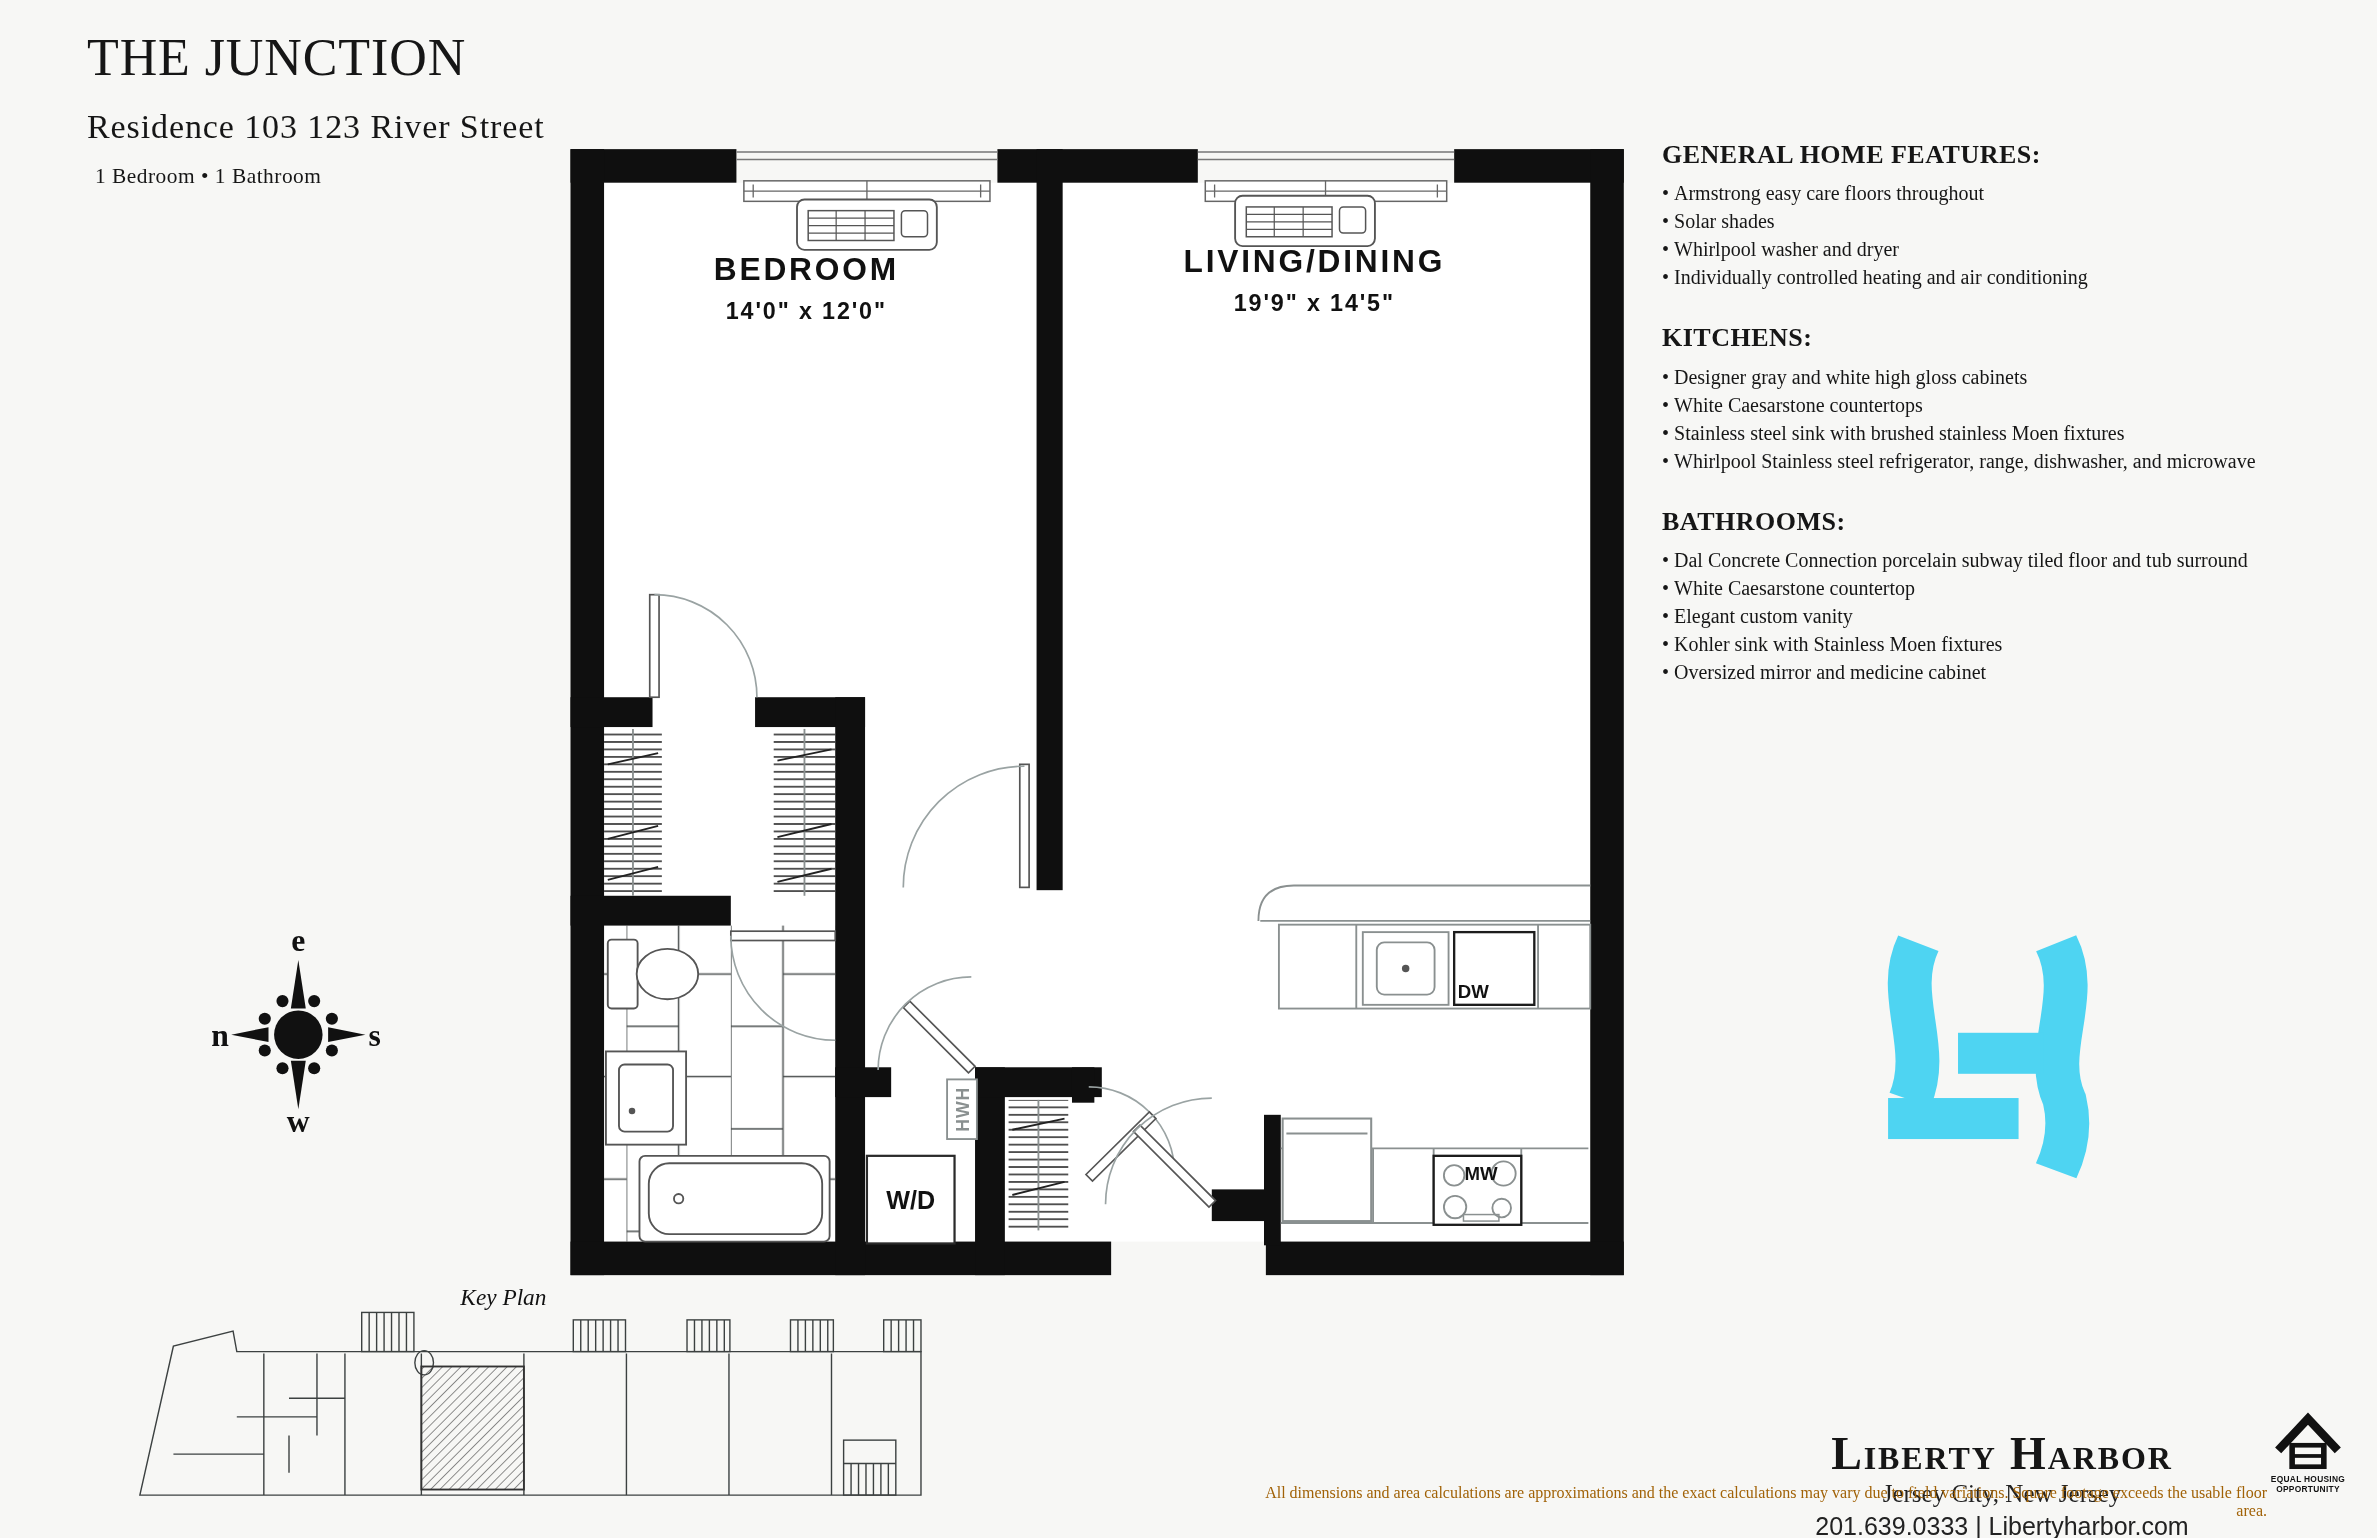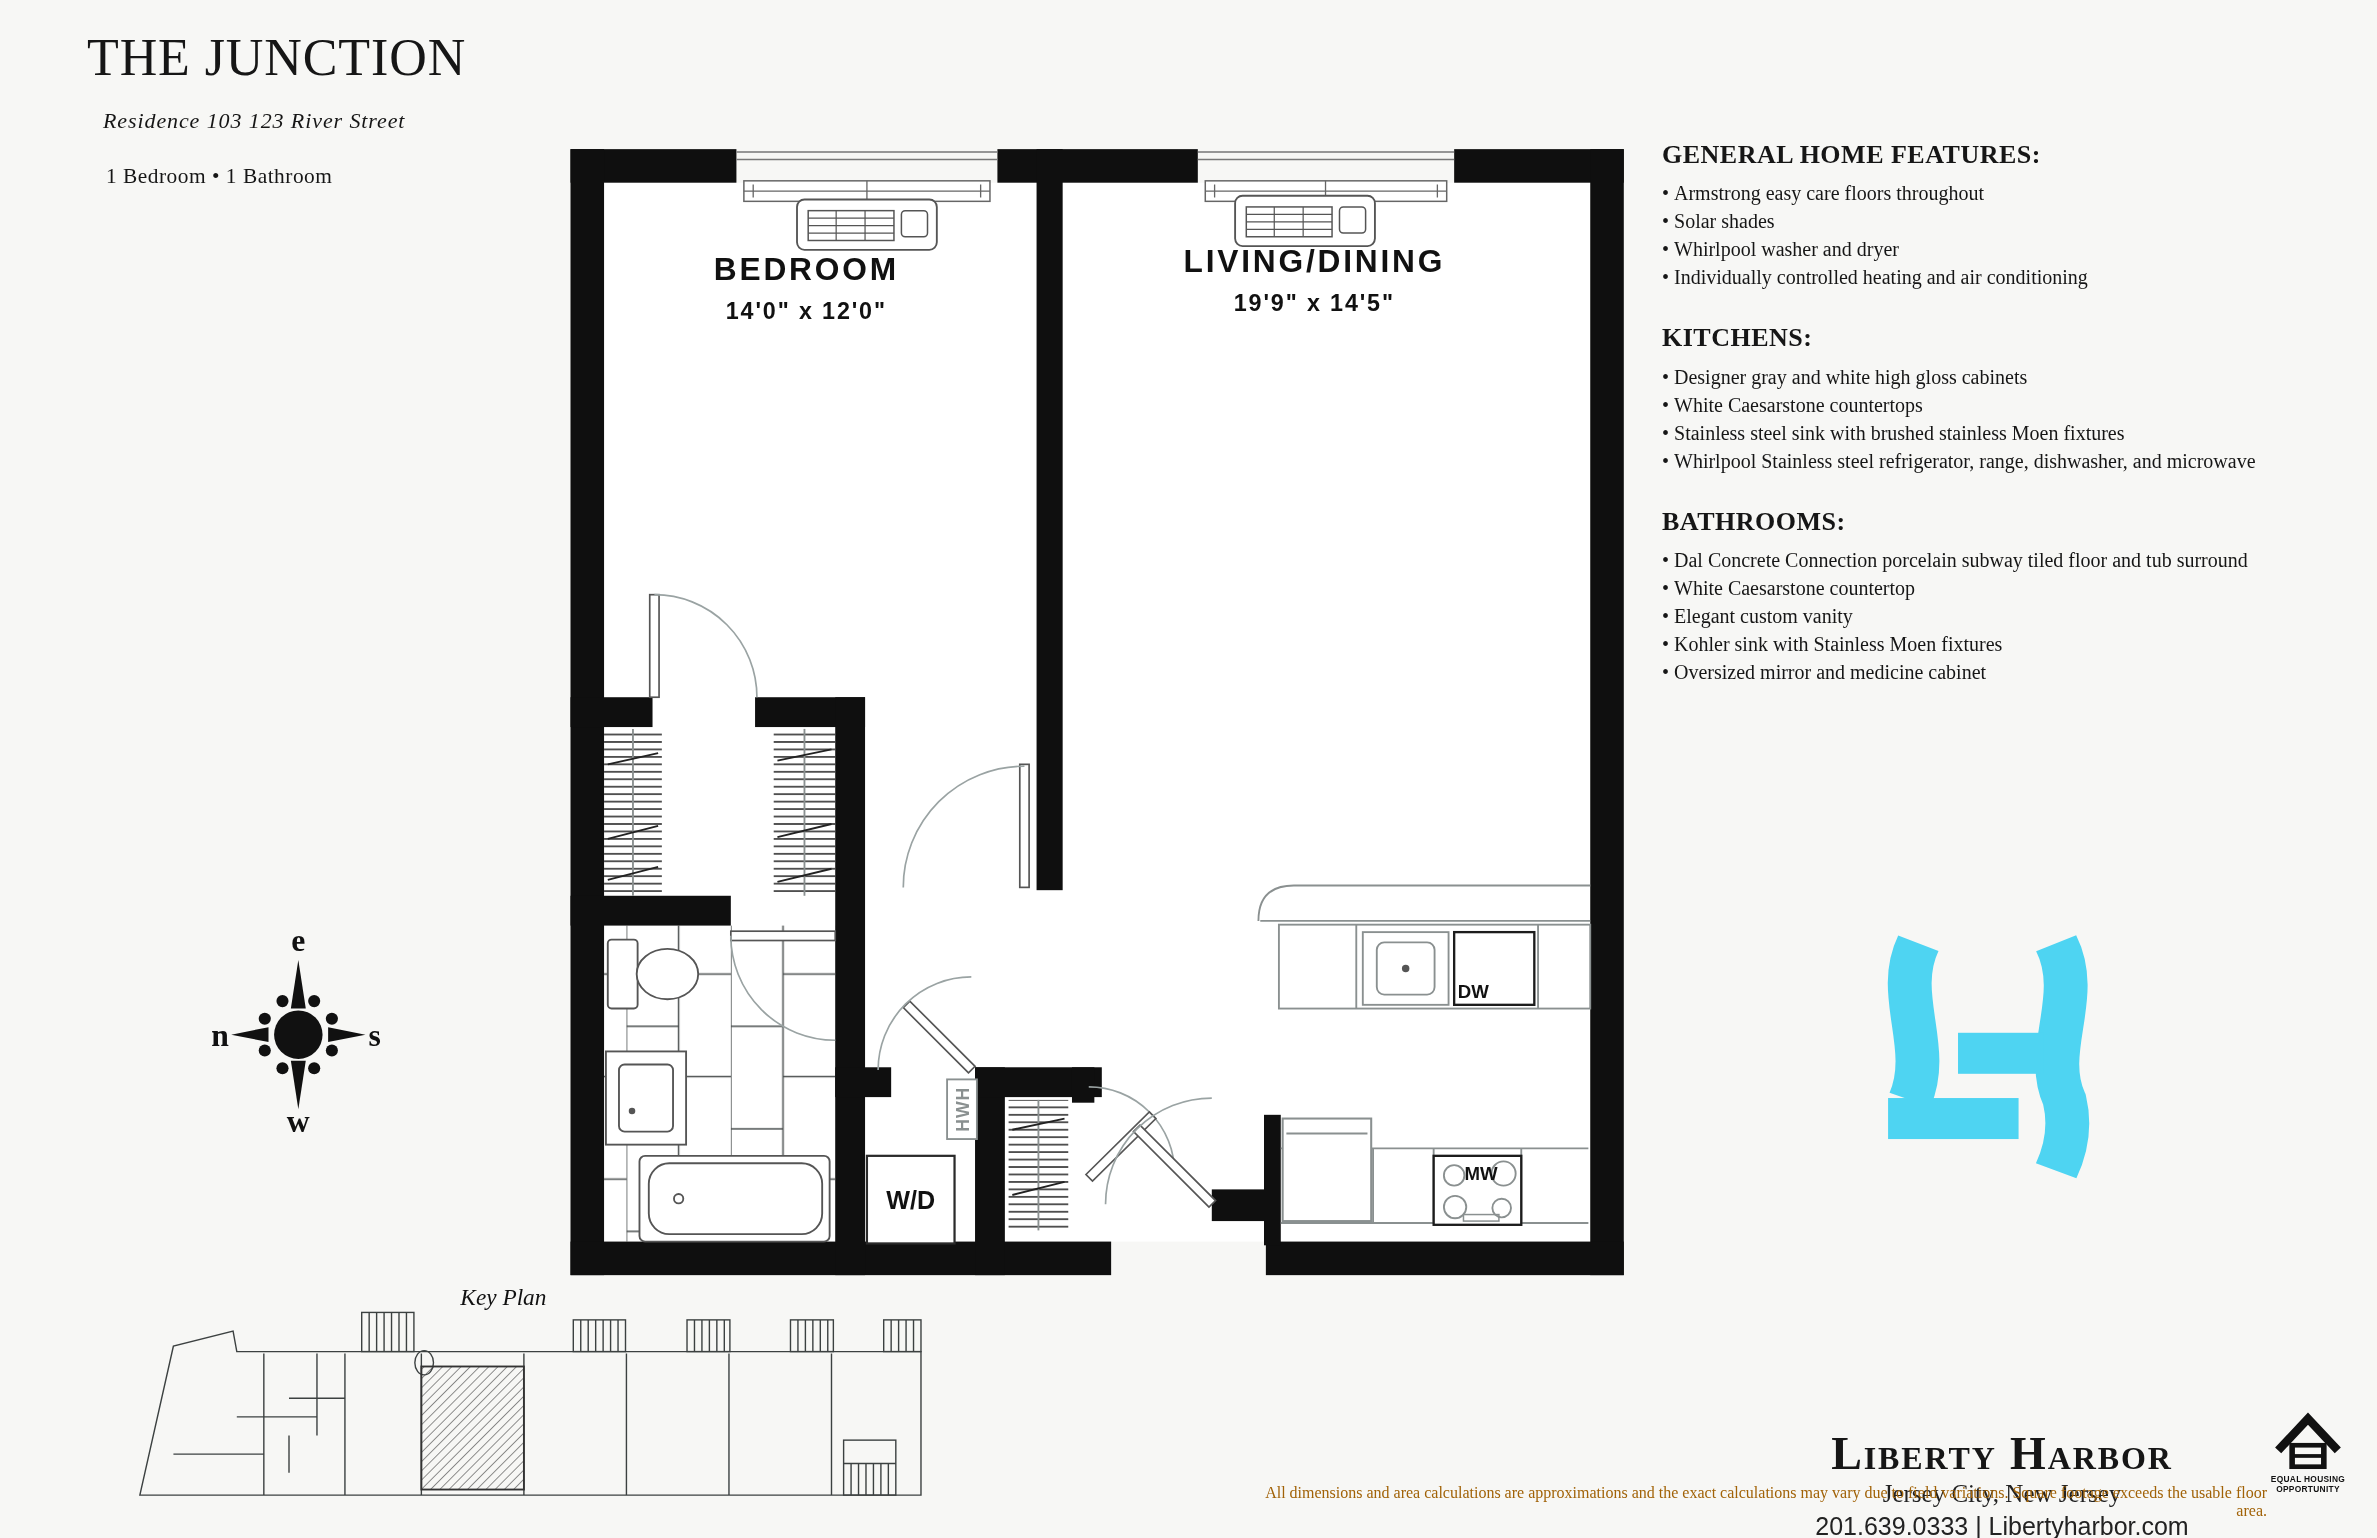--- a/index.html
+++ b/index.html
@@ -2,22 +2,22 @@
 <html style="font-size:15px"><head>
 <meta charset="utf-8">
 <style>
   html,body{margin:0;padding:0;}
   .page{position:relative;width:2377px;height:1538px;background:#f7f7f5;overflow:hidden;
         font-family:"Liberation Serif",serif;color:#161616;}
   .abs{position:absolute;}
 
   
   .title{left:87px;top:28px;font-size:52px;font-weight:normal;letter-spacing:0.9px;}
-  .subtitle{left:103px;top:108px;font-size:22px;font-style:italic;letter-spacing:0.9px;}
-  .config{left:106px;top:164px;font-size:21.4px;letter-spacing:0.5px;}
+  .subtitle{left:87px;top:108px;font-size:34px;letter-spacing:0.9px;}
+  .config{left:95px;top:164px;font-size:21.4px;letter-spacing:0.5px;}
 
   
   .features{left:1662px;top:140px;width:722px;}
   .feat-section{margin-bottom:32px;}
   .feat-heading{font-size:26px;font-weight:bold;letter-spacing:0.5px;margin:0 0 9.3px 0;}
   .feat-list{list-style:none;margin:0;padding:0;}
   .feat-list li{font-size:20px;line-height:28px;padding-left:0;}
   .feat-list li::before{content:"\2022\00a0";}
 
   

